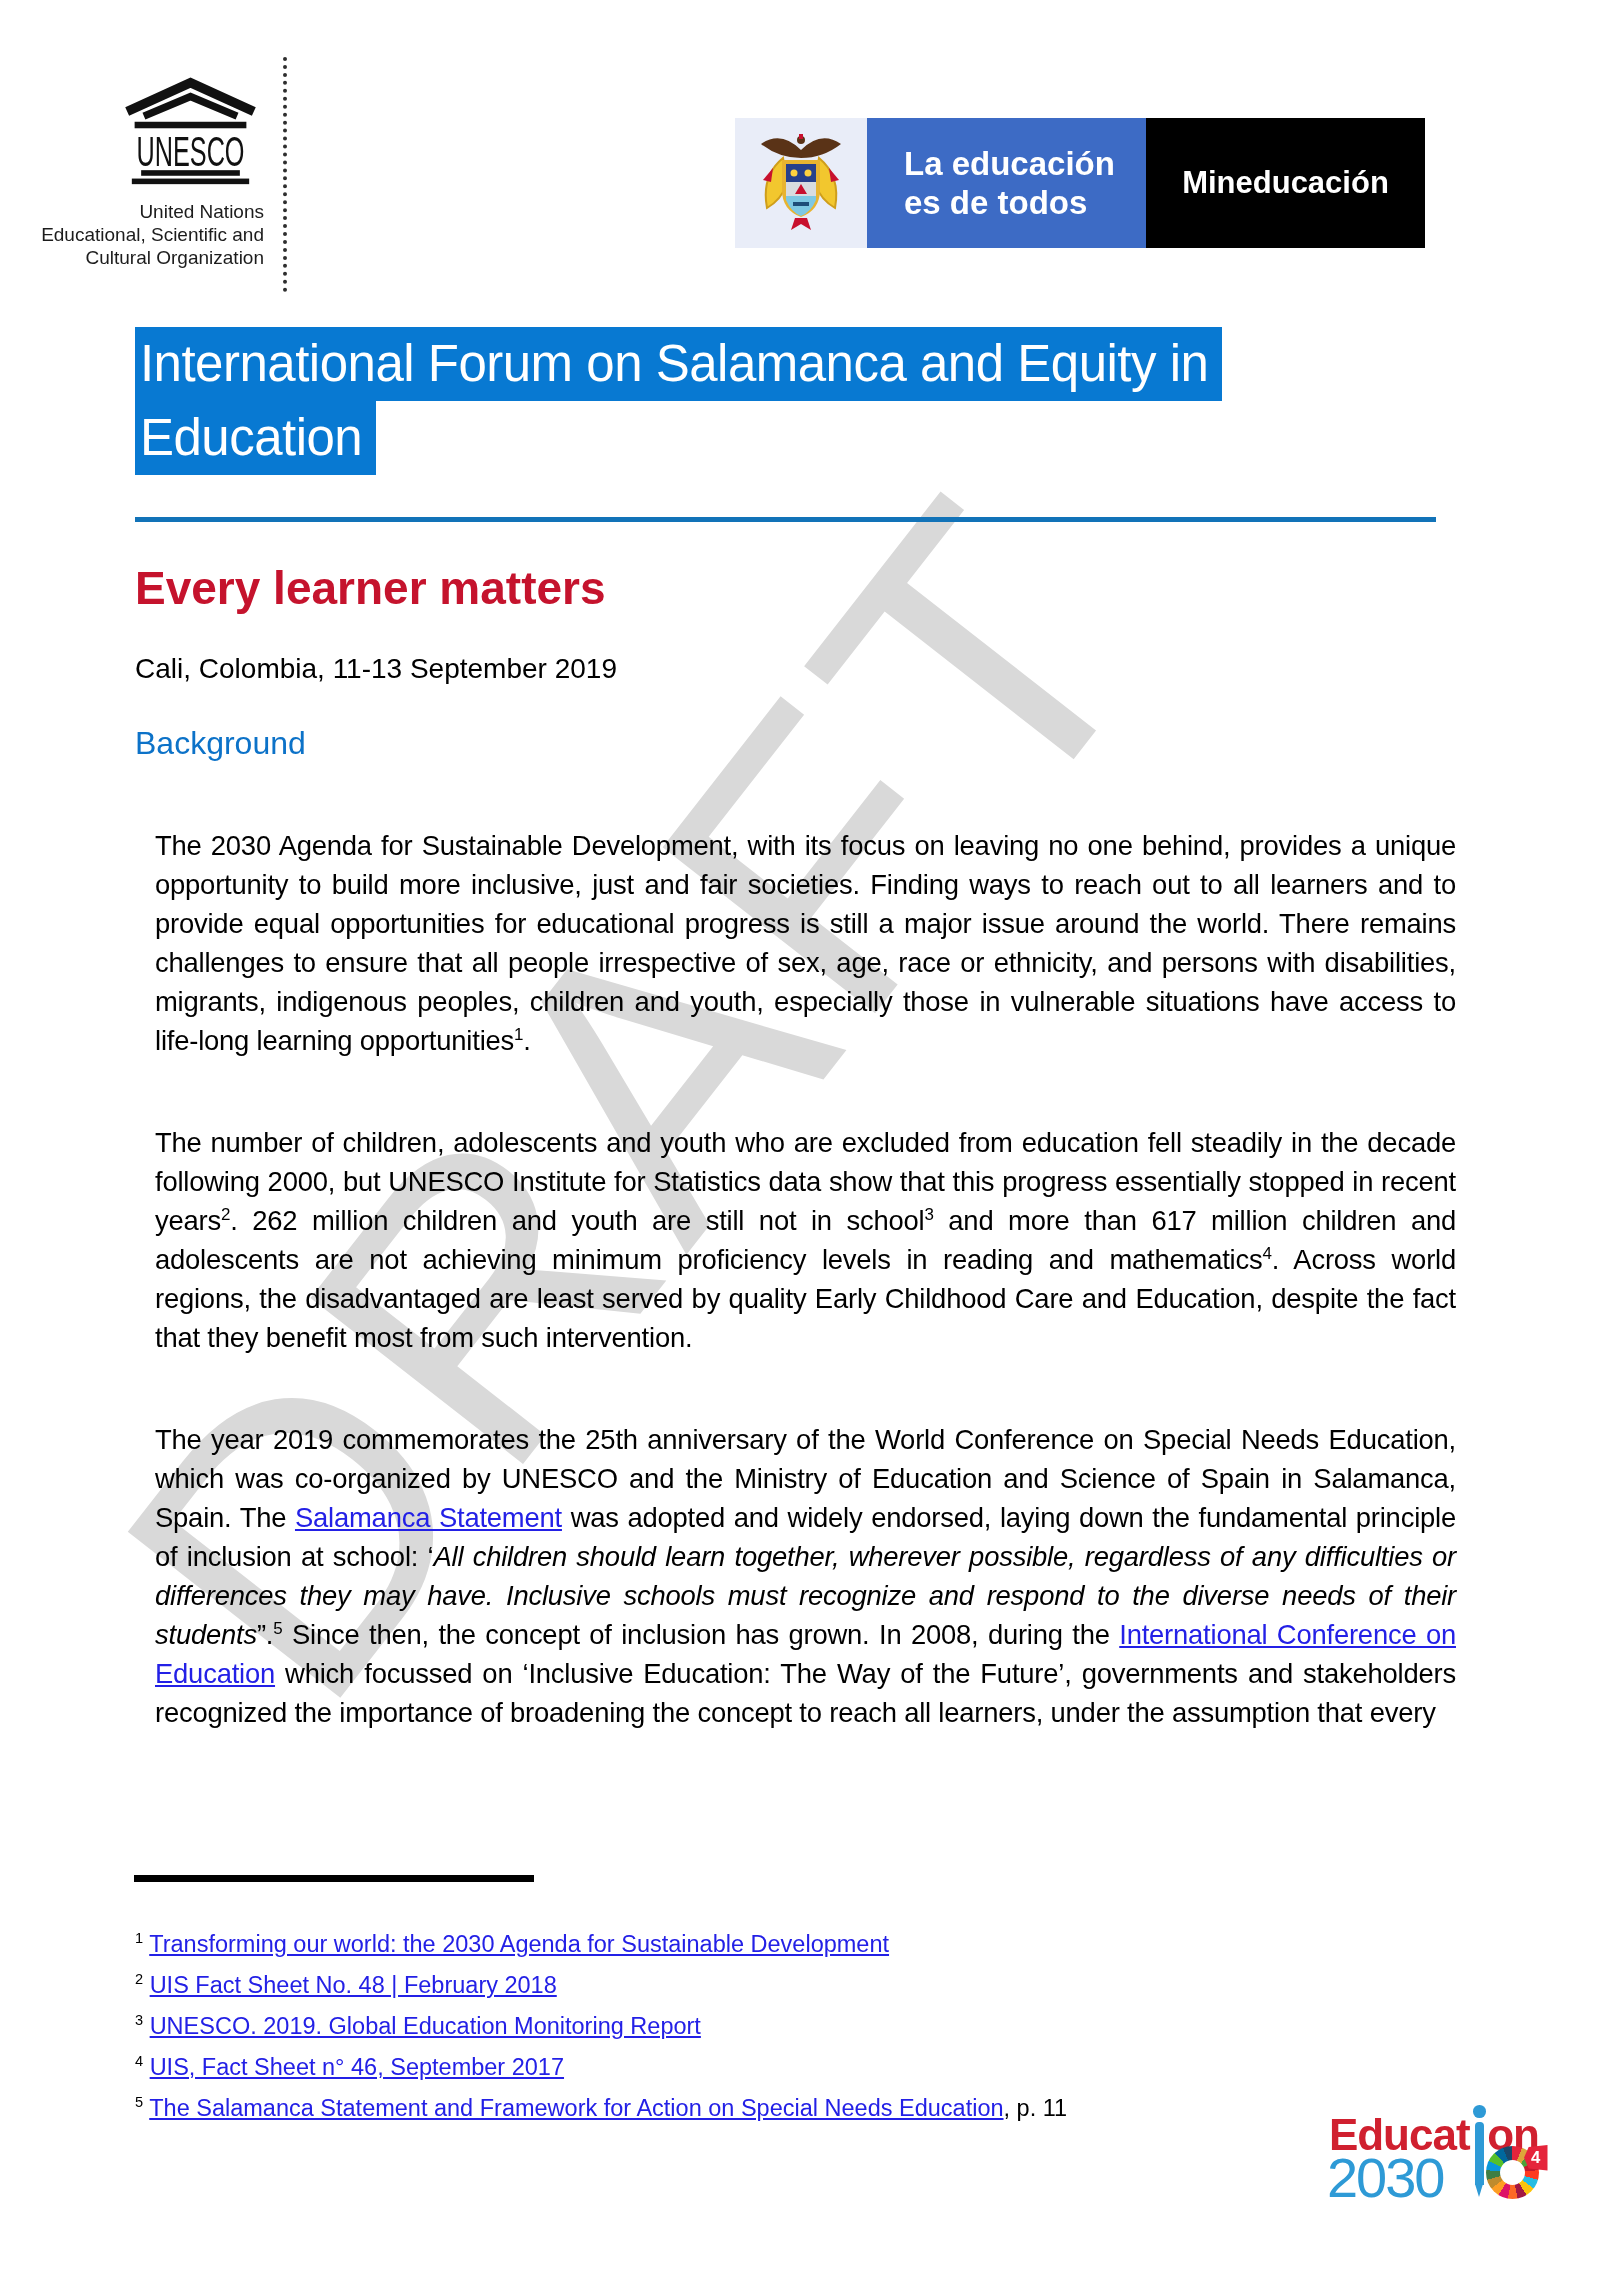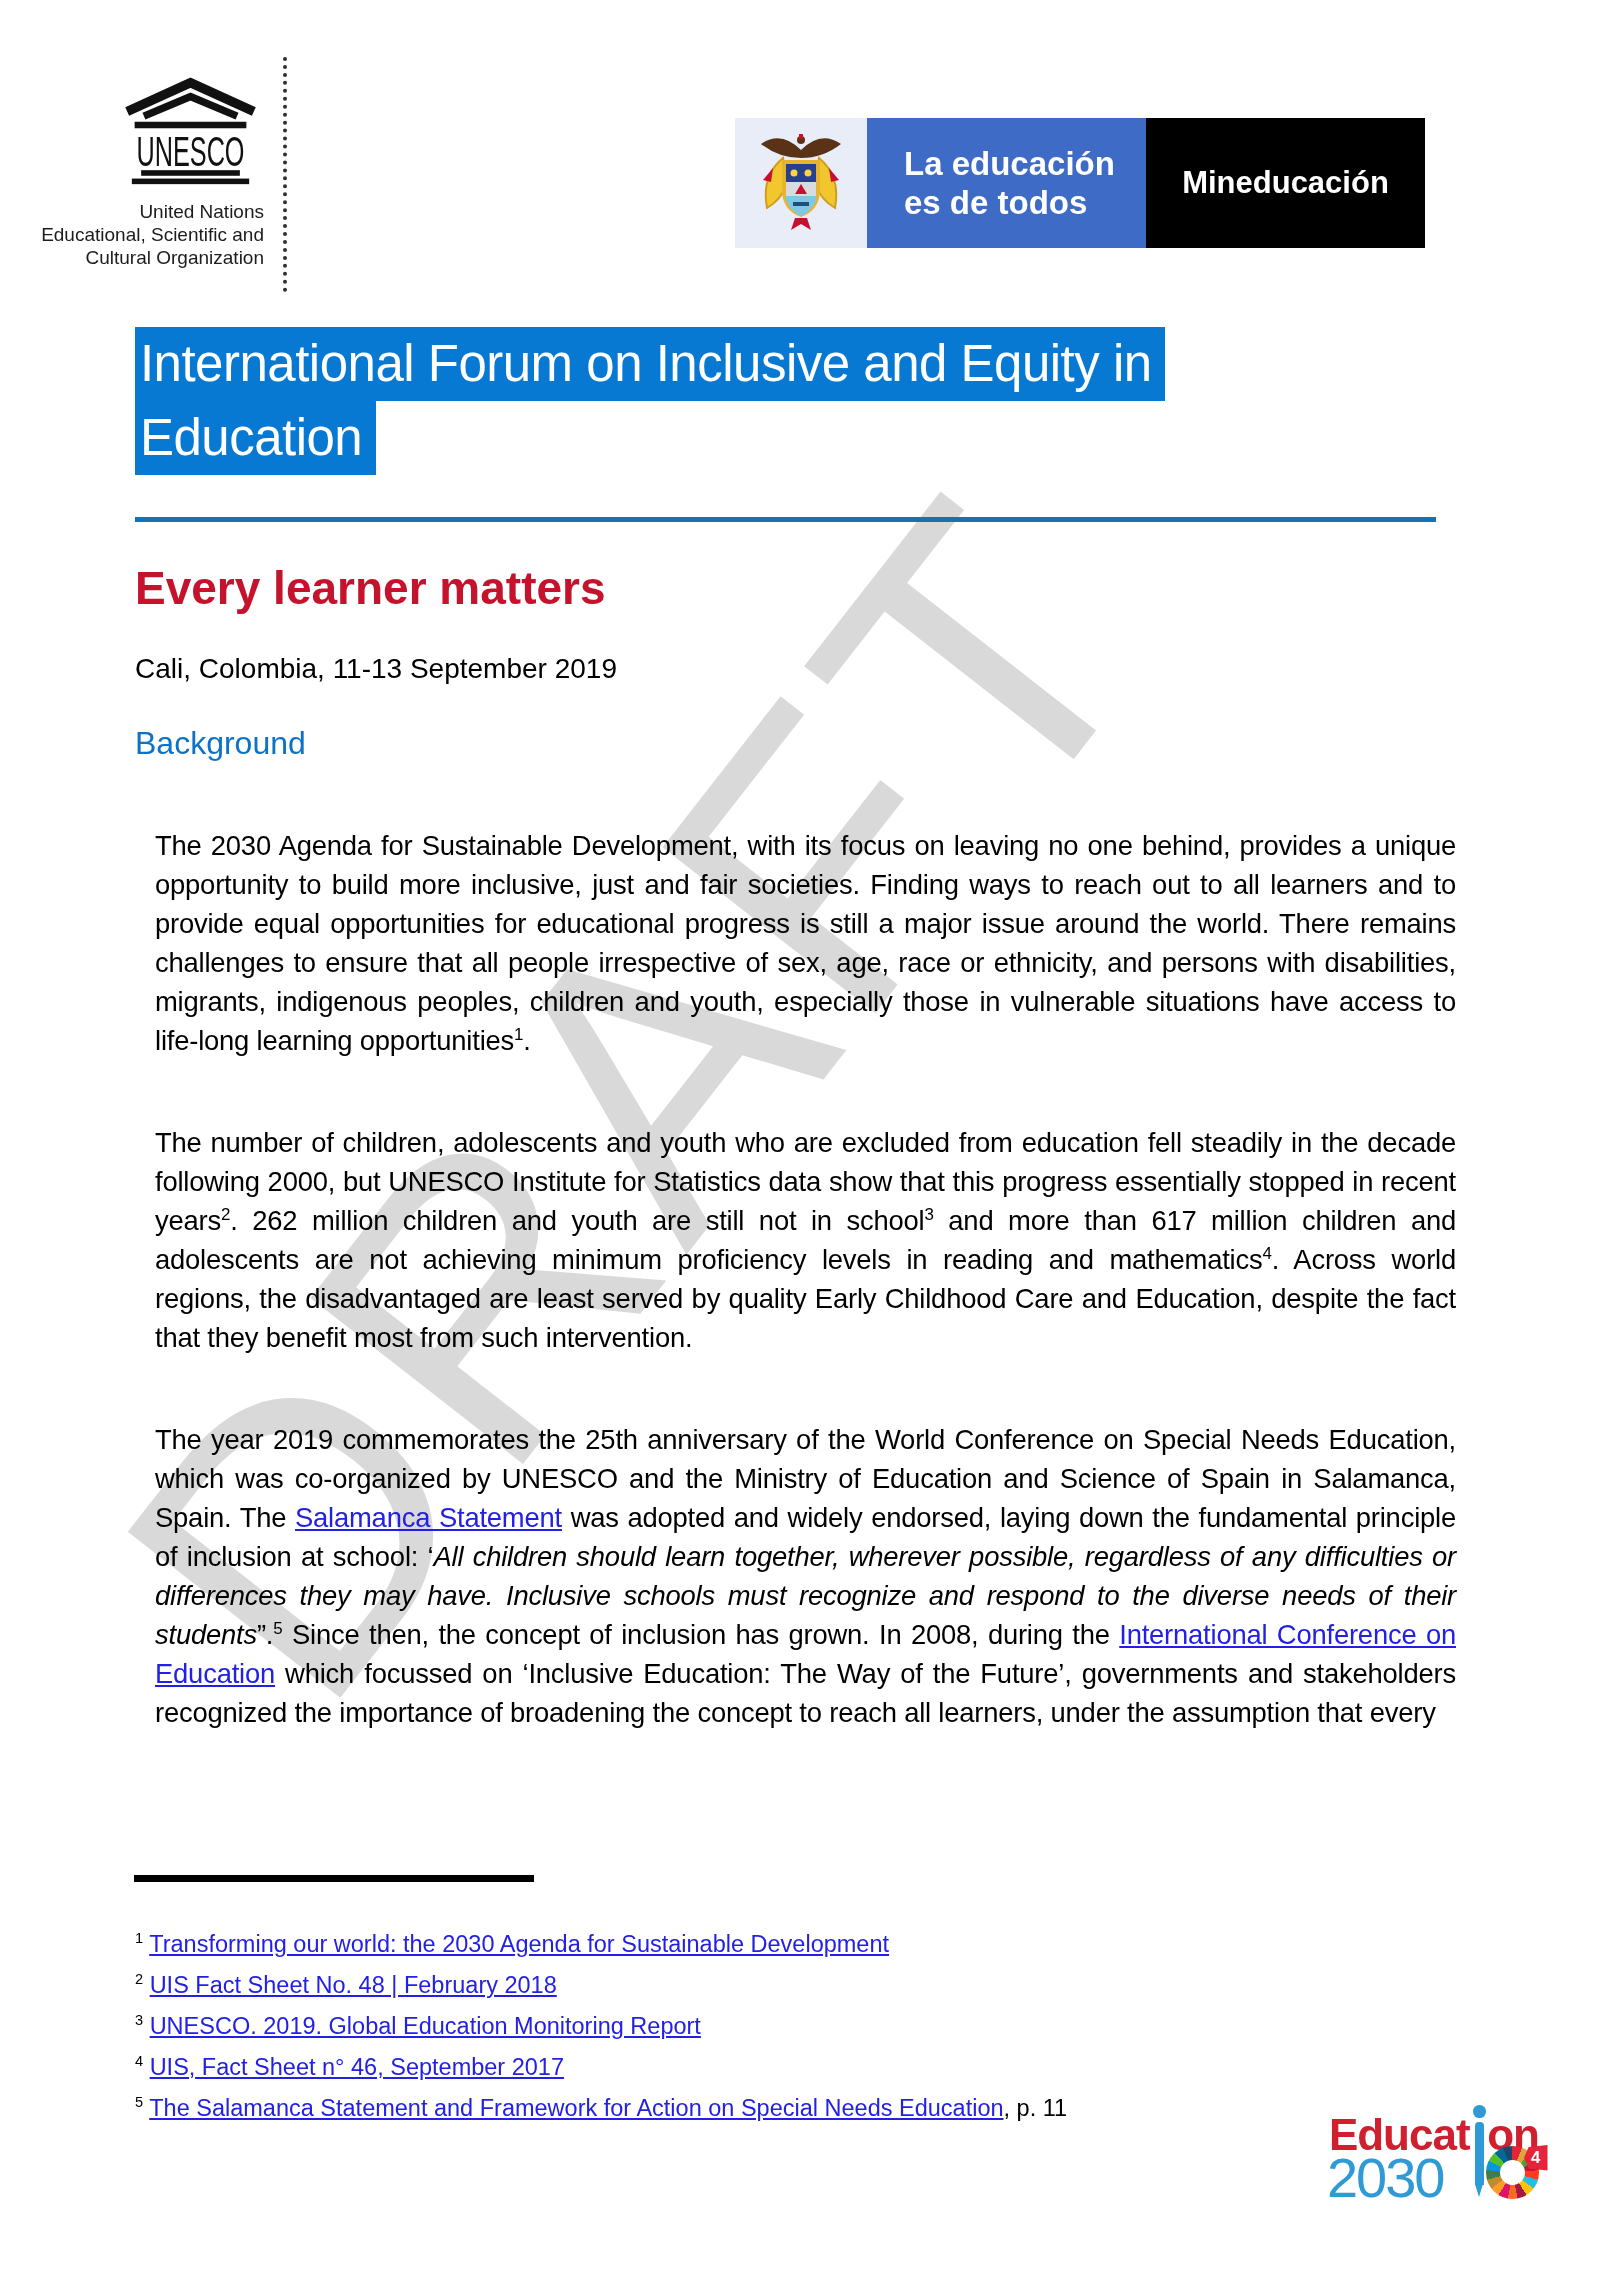--- a/index.html
+++ b/index.html
@@ -109,21 +109,21 @@
       </svg>
     </div>
     <div class="min-mid">
       <span>La educación</span>
       <span>es de todos</span>
     </div>
     <div class="min-right">Mineducación</div>
   </div>
 
   <div class="title-banner">
-    <span class="tline">International Forum on Inclusive and Equity in</span>
+    <span class="tline">International Forum on Salamanca and Equity in</span>
     <span class="tline">Education</span>
   </div>
   <div class="title-rule"></div>
 
   <div class="red-heading">Every learner matters</div>
   <div class="event-date">Cali, Colombia, 11-13 September 2019</div>
   <div class="section-heading">Background</div>
 
   <div class="body-col">
     <p class="body-para"><span>The 2030 Agenda for Sustainable Development, with its focus on leaving no one behind, provides a unique opportunity to build more inclusive, just and fair societies. Finding ways to reach out to all learners and to provide equal opportunities for educational progress is still a major issue around the world. There remains challenges to ensure that all people irrespective of sex, age, race or ethnicity, and persons with disabilities, migrants, indigenous peoples, children and youth, especially those in vulnerable situations have access to life-long learning opportunities</span><sup>1</sup><span>.</span></p>

